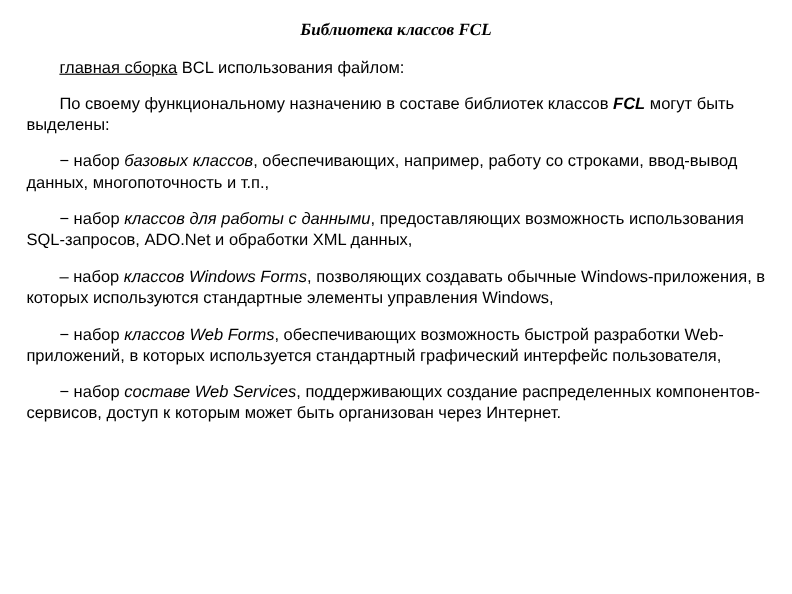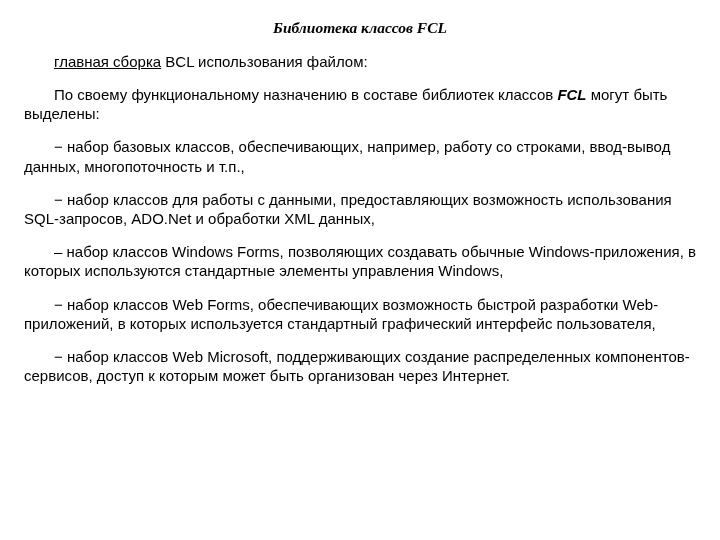--- a/index.html
+++ b/index.html
@@ -25,21 +25,21 @@
       margin-bottom: 14px;
     }
     .indent {
       text-indent: 30px;
     }
     .assembly-line {
       margin-left: 30px;
       margin-bottom: 14px;
     }
     .underline { text-decoration: underline; }
-    .italic { }
+    .italic { font-style: italic; }
     .bi { font-weight: bold; font-style: italic; text-align: right; }
   </style>
 </head>
 <body>
 
 <h1>Библиотека классов FCL</h1>
 
 <div class="assembly-line">
   <span class="underline">главная сборка</span><span> BCL использования файлом:</span><br>
 </div>
@@ -58,14 +58,14 @@
 
 <div class="para indent">
   <span>– набор </span><span class="italic">классов Windows Forms</span><span>, позволяющих создавать обычные Windows-приложения, в которых используются стандартные элементы управления Windows,</span>
 </div>
 
 <div class="para indent">
   <span>− набор </span><span class="italic">классов Web Forms</span><span>, обеспечивающих возможность быстрой разработки Web-приложений, в которых используется стандартный графический интерфейс пользователя,</span>
 </div>
 
 <div class="para indent">
-  <span>− набор </span><span class="italic">классов Web Microsoft</span><span>, поддерживающих создание распределенных компонентов-сервисов, доступ к которым может быть организован через Интернет.</span>
+  <span>− набор </span><span class="italic">составе Web Services</span><span>, поддерживающих создание распределенных компонентов-сервисов, доступ к которым может быть организован через Интернет.</span>
 </div>
 
 </body></html>

